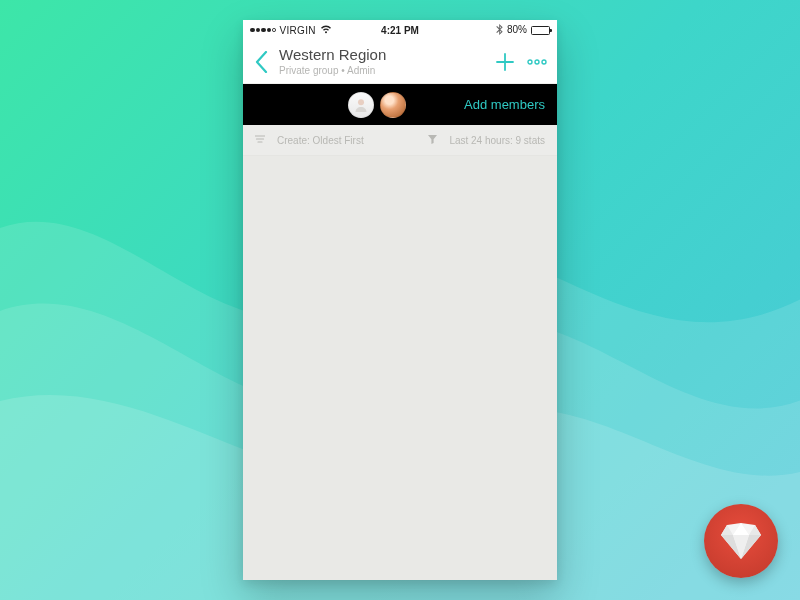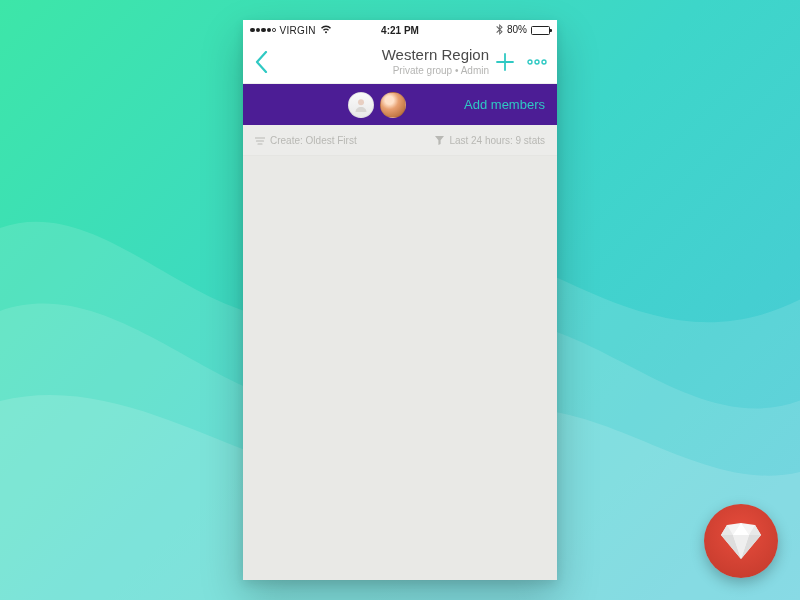--- a/index.html
+++ b/index.html
@@ -54,28 +54,28 @@
   .battery-fill{height:100%; background:#222; width:22%;}
   .navbar {
     height: 44px;
     background:#fff;
     display:flex;
     align-items:center;
     position:relative;
     border-bottom:1px solid #f0f0ee;
   }
   .back-btn { width:36px; height:44px; display:flex; align-items:center; justify-content:center; cursor:pointer;}
-  .nav-center { flex:1; text-align:right; }
+  .nav-center { flex:1; text-align:left; }
   .nav-title { font-size:15px; color:#4a4a4a; font-weight:400; line-height:1.1;}
   .nav-subtitle { font-size:10px; color:#b5b5b3; margin-top:1px;}
   .nav-actions { display:flex; align-items:center; padding-right:6px; gap:2px;}
   .icon-btn { width:32px; height:44px; display:flex; align-items:center; justify-content:center; cursor:pointer;}
   .members-row {
     height:42px;
-    background:#4c1d95;
+    background:#000000;
     border-bottom:1px solid #ececea;
     display:flex;
     align-items:center;
     justify-content:flex-end;
     padding:0 12px;
     gap:10px;
   }
   .avatars { display:flex; align-items:center; gap:6px; margin-right:auto; margin-left:auto; position:relative; left:22px;}
   .avatar { width:26px; height:26px; border-radius:50%; background:#ddd; display:flex; align-items:center; justify-content:center; overflow:hidden; border:1px solid rgba(0,0,0,0.06);}
   .avatar.b { background: radial-gradient(circle at 35% 30%, #ffe1c9 18%, #e8a070 40%, #a85c28 100%);}
@@ -86,21 +86,21 @@
     height:30px;
     background:#ececea;
     display:flex;
     align-items:center;
     justify-content:space-between;
     padding:0 12px;
     font-size:10px;
     color:#b8b8b4;
     border-bottom:1px solid #e5e5e2;
   }
-  .filter-row .fl, .filter-row .fr { display:flex; align-items:center; gap:5px; cursor:pointer;}
+  .filter-row .fl, .filter-row .fr { display:flex; gap:12px; cursor:pointer;}
   .content { flex:1; background:#e9e9e6;}
   .gem-badge {
     position:absolute;
     right:22px;
     bottom:22px;
     width:74px;
     height:74px;
     border-radius:50%;
     background: radial-gradient(circle at 50% 40%, #e74c3c 0%, #c0392b 100%);
     display:flex;

